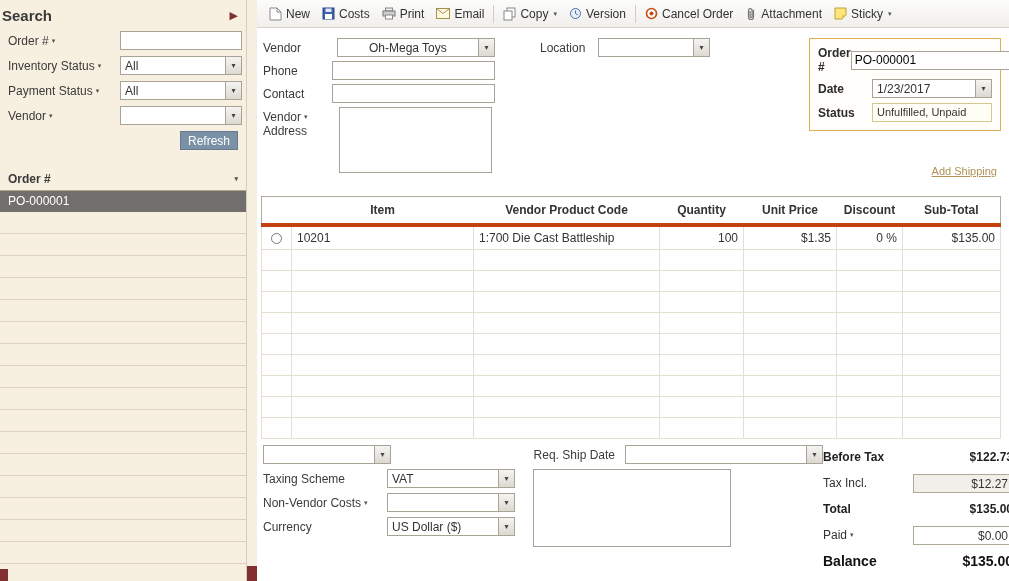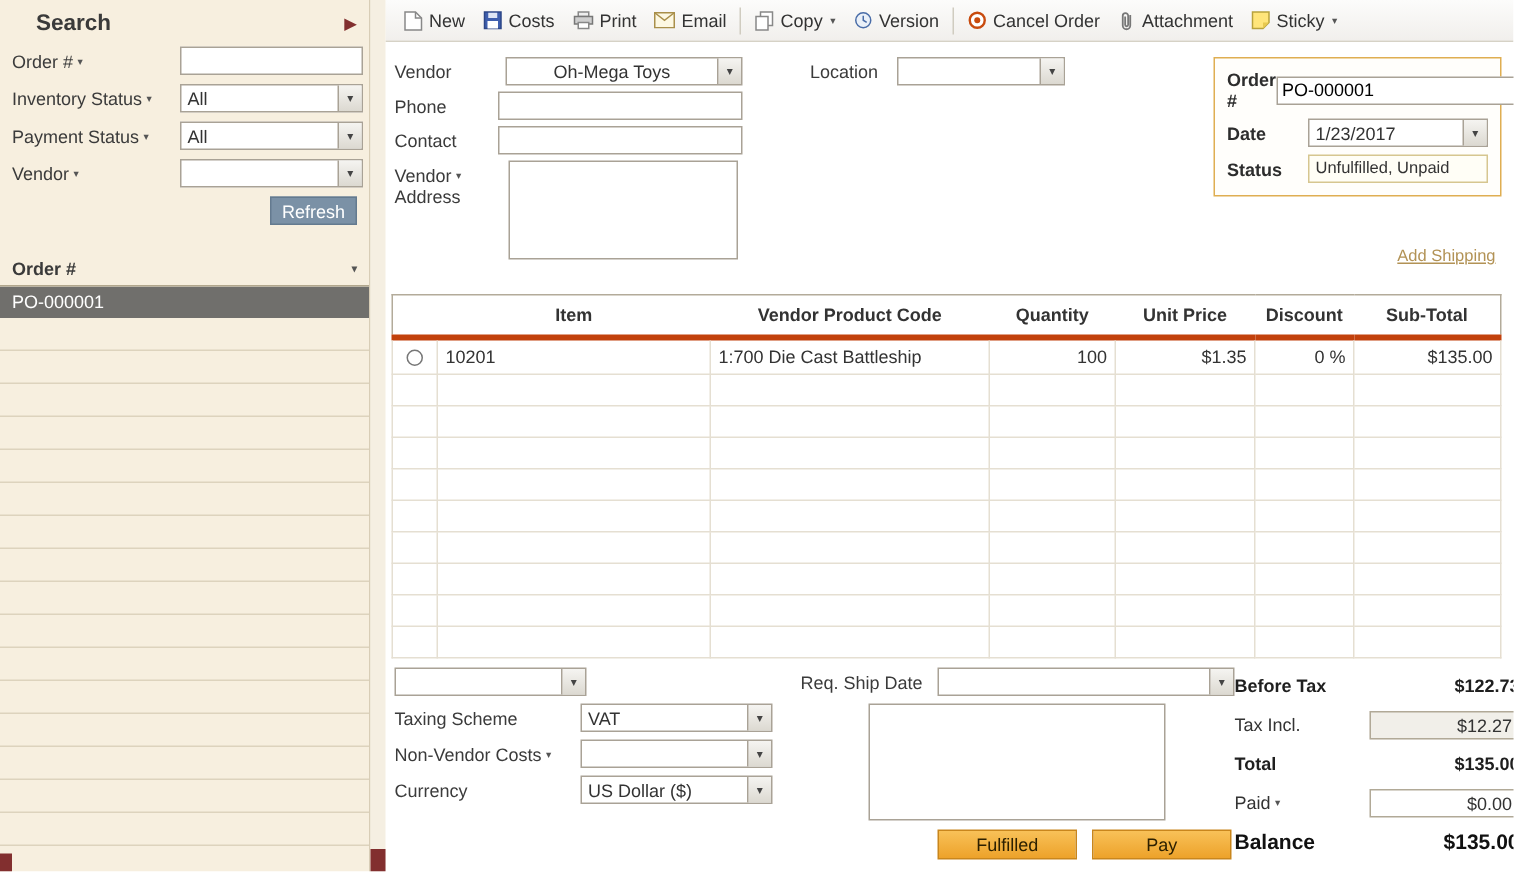--- a/index.html
+++ b/index.html
@@ -2,21 +2,21 @@
 <html><head>
 <meta charset="utf-8">
 <style>
   * { box-sizing: border-box; margin: 0; padding: 0; }
   html,body { width:1009px; height:581px; overflow:hidden; }
   body { font-family:"Liberation Sans",sans-serif; font-size:12px; color:#333; background:#fff; }
   .app { display:flex; width:100%; height:100%; }
 
   
   .sidebar { width:247px; flex:none; background:#f7efdf; border-right:1px solid #d8cdb6; position:relative; display:flex; flex-direction:column; }
-  .sb-header { display:flex; align-items:center; justify-content:space-between; padding:7px 8px 3px 24px; }
+  .sb-header { display:flex; align-items:center; justify-content:space-between; padding:7px 8px 3px 2px; }
   .sb-title { font-size:15px; font-weight:bold; color:#3a3a3a; }
   .collapse-arrow { color:#822f2f; font-size:11px; cursor:pointer; }
   .filters { padding:4px 4px 0 8px; }
   .filter-row { display:flex; align-items:center; margin-bottom:6px; }
   .f-label { flex:1; color:#3b3b3b; }
   .mini-dd { font-size:7px; color:#555; margin-left:3px; vertical-align:2px; }
   .tb { border:1px solid #a9a296; background:#fff; height:19px; padding:0 3px; font-family:inherit; font-size:12px; }
   .combo { display:inline-flex; border:1px solid #a9a296; background:#fff; height:19px; align-items:stretch; }
   .combo-text { flex:1; padding:2px 4px; white-space:nowrap; overflow:hidden; }
   .combo-btn { width:16px; display:flex; align-items:center; justify-content:center; background:linear-gradient(#f5f4f1,#dcd9d1); border-left:1px solid #a9a296; font-size:8px; color:#444; }
@@ -69,21 +69,21 @@
   .items td.c-radio { text-align:center; }
   .radio { width:11px; height:11px; border:1px solid #777; border-radius:50%; display:inline-block; background:#fff; vertical-align:middle; }
 
   
   .footer { flex:1; display:flex; padding:6px 8px 0 6px; min-height:0; }
   .f-left { width:256px; flex:none; }
   .f-left .frow > label { width:124px; }
   .f-left .combo { width:128px; }
   .f-left .frow { margin-bottom:5px; }
   .f-mid { margin-left:14px; }
-  .f-mid .frow { margin-bottom:5px;justify-content:center; }
+  .f-mid .frow { margin-bottom:5px; }
   .f-mid .frow > label { width:82px; text-align:right; margin-right:10px; padding-top:3px; }
   .f-mid .combo { width:198px; }
   .remarks-textarea { width:198px; height:78px; border:1px solid #a9a296; resize:none; font-family:inherit; font-size:12px; padding:2px 4px; }
   .btn-row { margin-left:92px; display:flex; gap:10px; margin-top:6px; }
   .amber-btn { width:93px; height:20px; background:linear-gradient(#f8c158,#eda22a); border:1px solid #c9861c; color:#2d2000; font-family:inherit; font-size:12px; cursor:pointer; }
   .f-right { margin-left:auto; width:190px; flex:none; padding-top:2px; }
   .t-row { display:flex; align-items:center; justify-content:space-between; margin-bottom:6px; height:20px; }
   .bold { font-weight:bold; color:#1f1f1f; }
   .box-val { width:100px; text-align:right; border:1px solid #b1a997; padding:2px 4px; height:19px; background:#fff; }
   .box-gray { background:#f1efe9; }
@@ -459,24 +459,20 @@
         <div class="frow">
           <label>Req. Ship Date</label>
           <span class="combo">
               <span class="combo-text"></span>
               <span class="combo-btn">▾</span>
             </span>
         </div>
         <div class="frow">
           <textarea class="remarks-textarea" style=""></textarea>
         </div>
-        <div class="btn-row">
-          <button class="amber-btn">Fulfilled</button>
-          <button class="amber-btn">Pay</button>
-        </div>
       </div>
 
       <div class="f-right">
         <div class="t-row">
           <span class="bold">Before Tax</span>
           <span class="bold">$122.73</span>
         </div>
         <div class="t-row">
           <span>Tax Incl.</span>
           <span class="box-val box-gray">$12.27</span>

